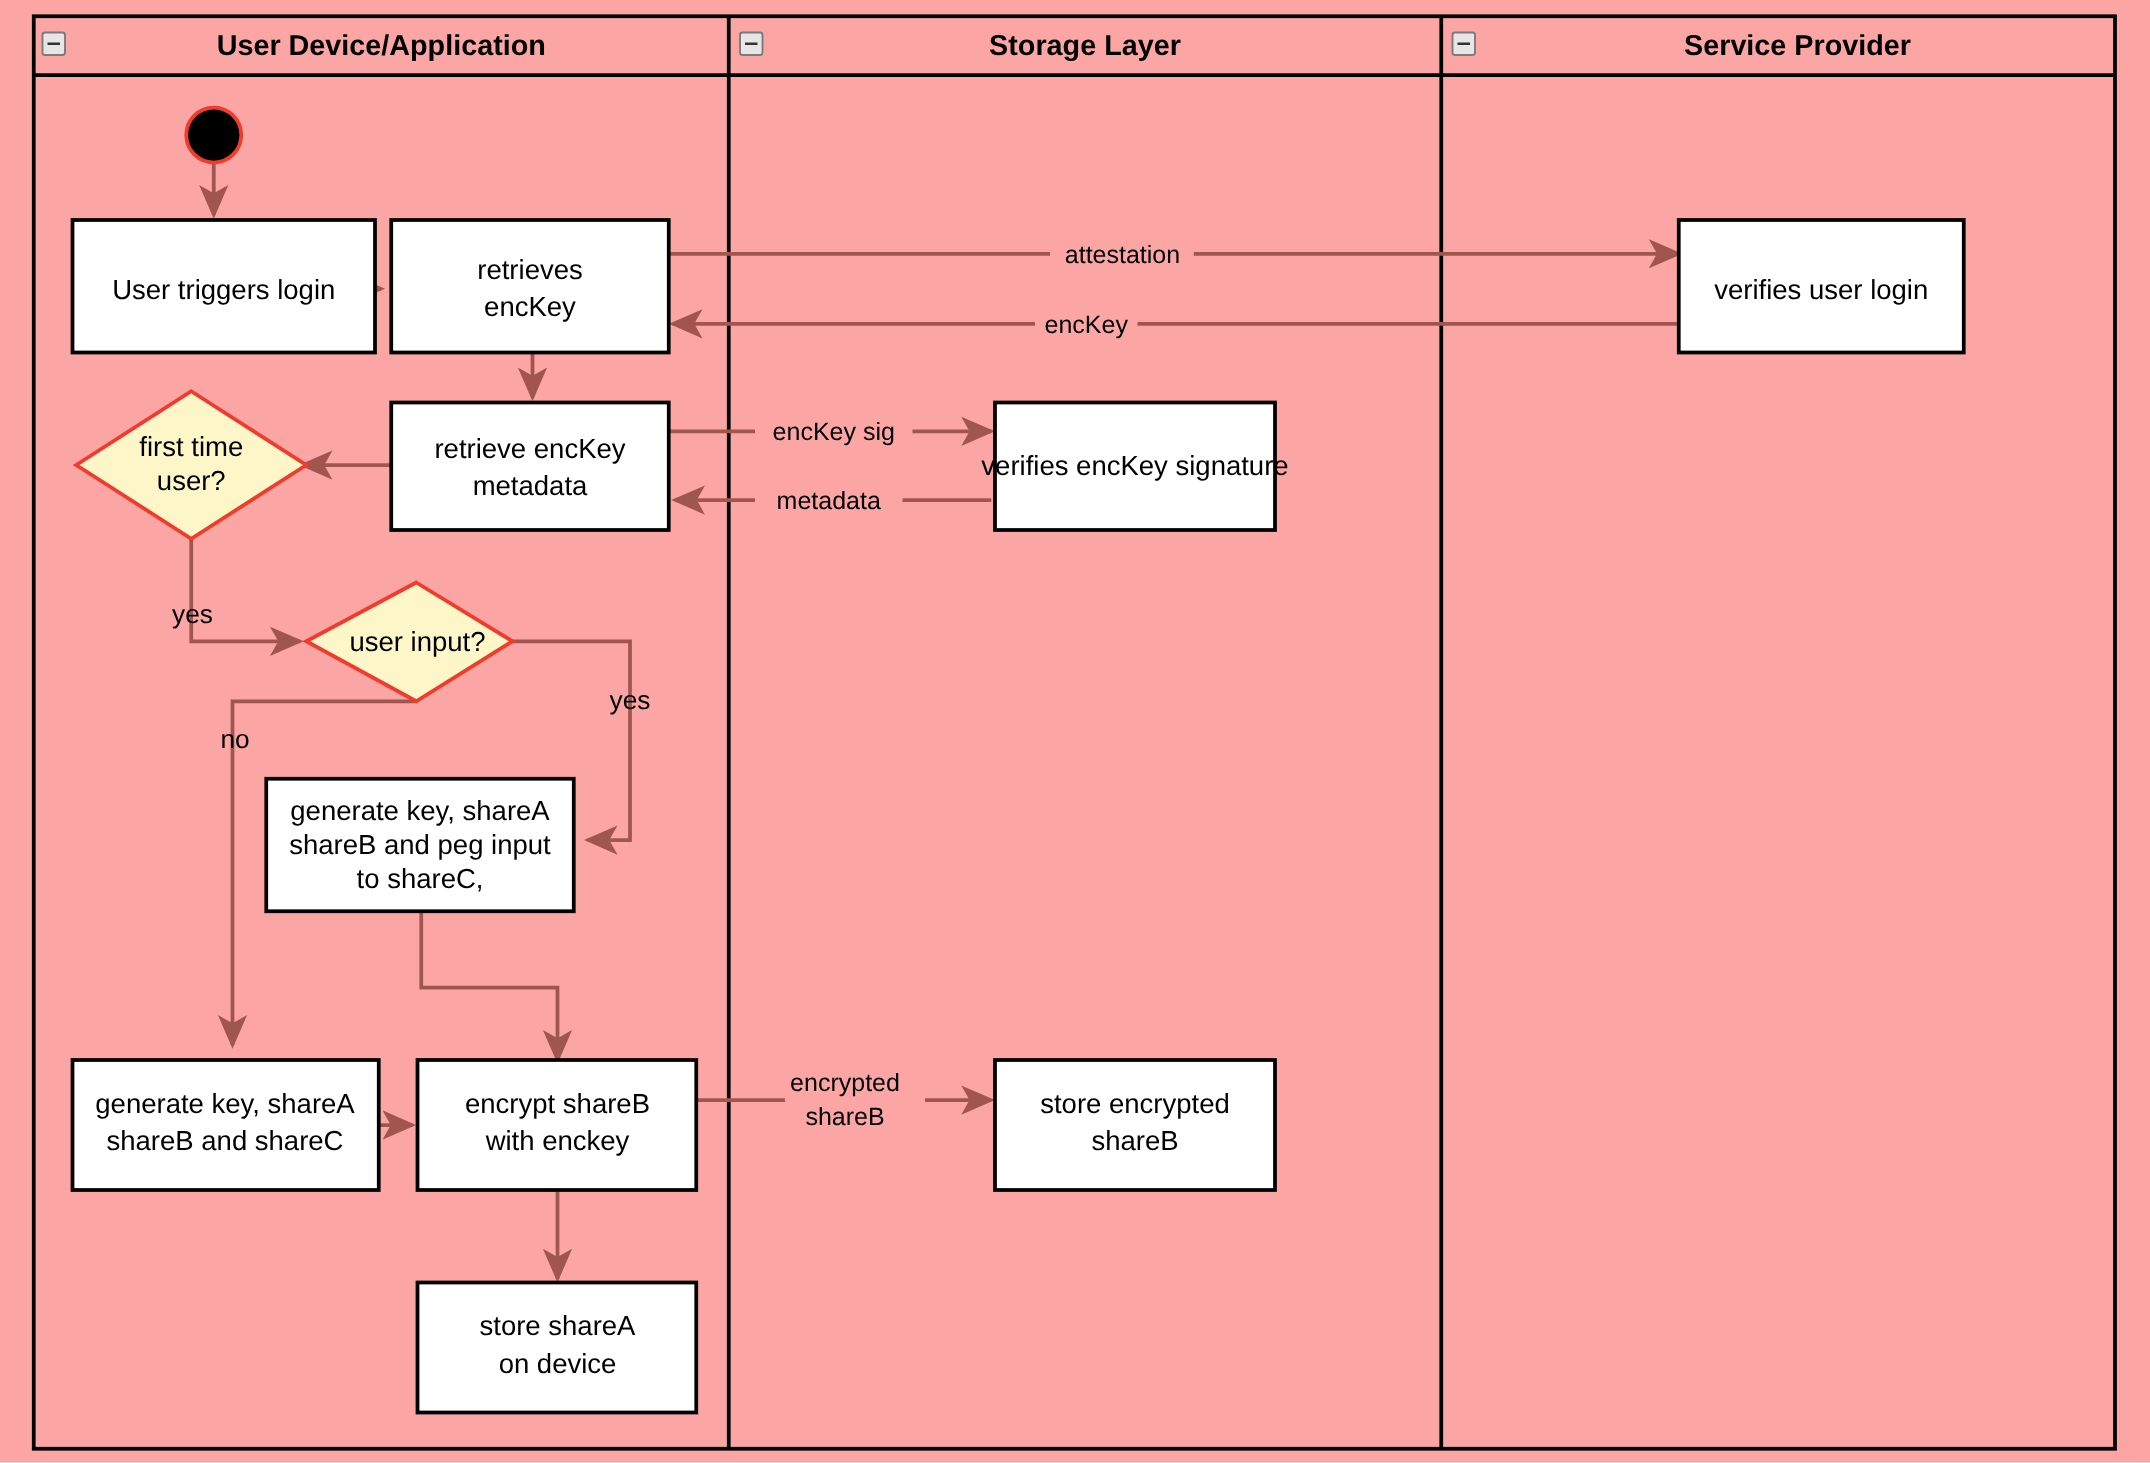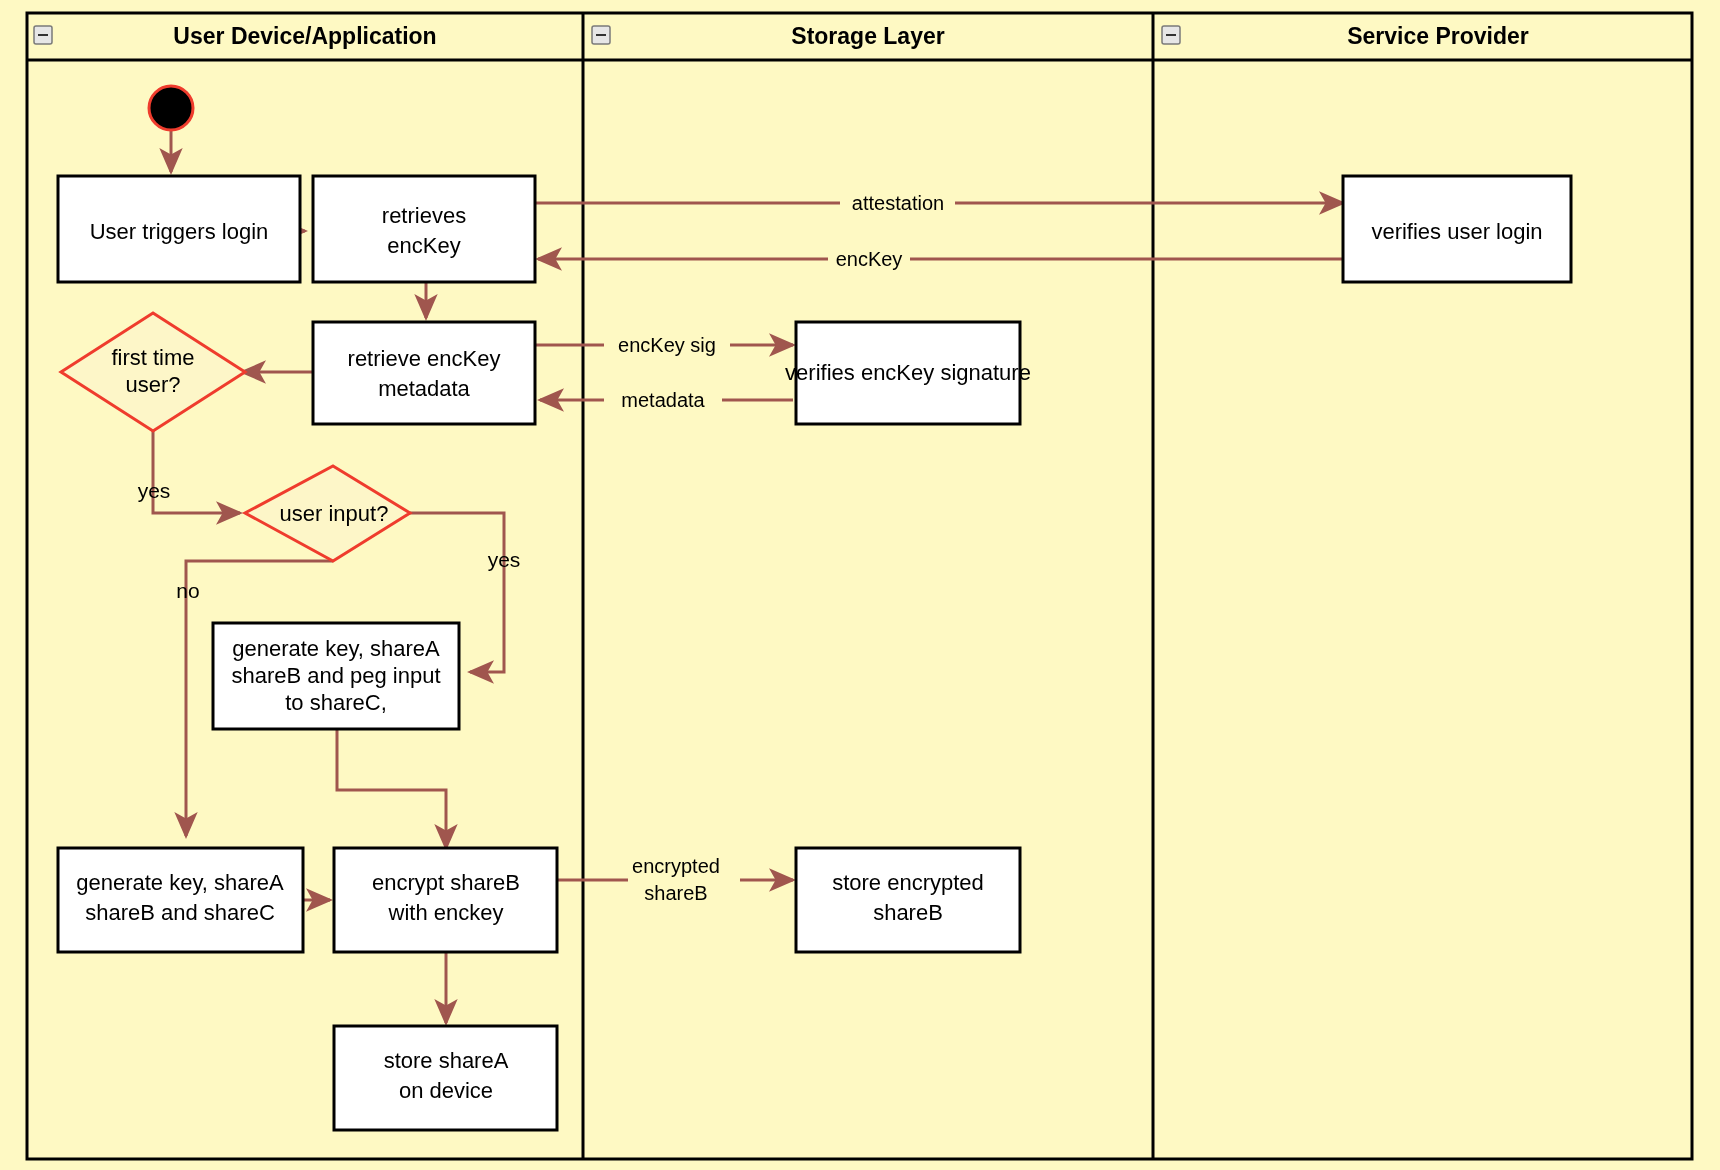--- a/index.html
+++ b/index.html
@@ -7,21 +7,21 @@
     padding: 0;
     background: #ffffff;
   }
   body {
     font-family: "Liberation Sans", sans-serif;
   }
   #canvas {
     position: relative;
     width: 1720px;
     height: 1170px;
-    background: #fef9c3;
+    background: #fca5a5;
     overflow: hidden;
   }
   svg.layer {
     position: absolute;
     left: 0;
     top: 0;
     width: 1720px;
     height: 1170px;
   }
   .lane-title {

